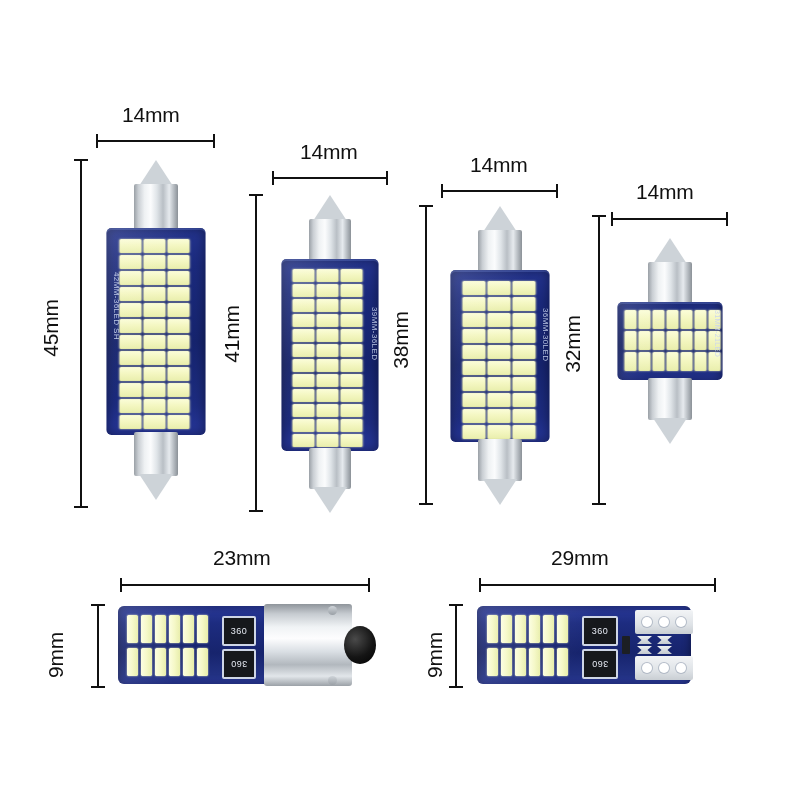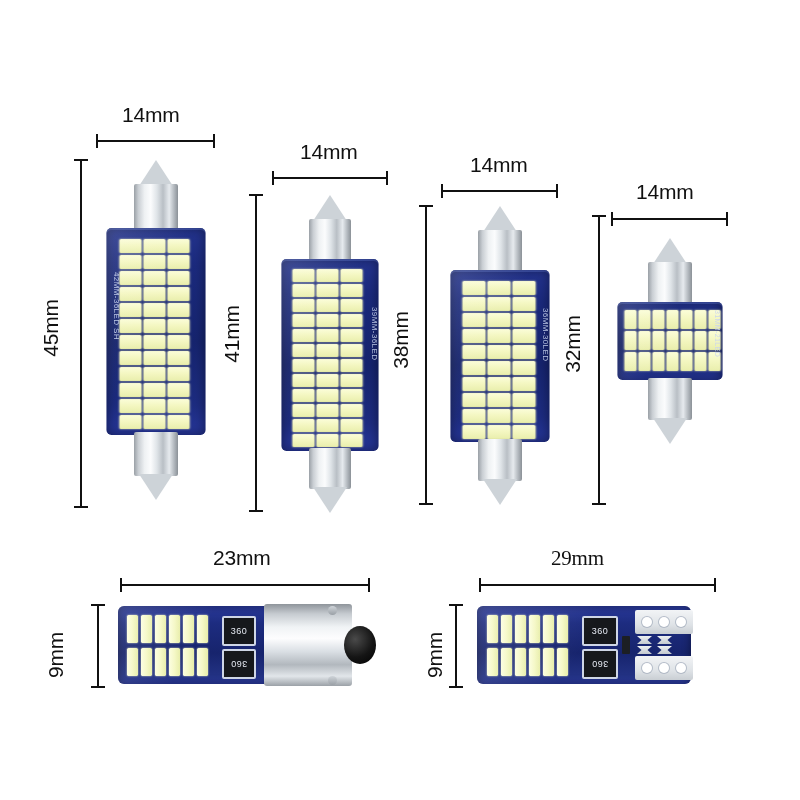--- a/index.html
+++ b/index.html
@@ -537,21 +537,21 @@
 
       <div class="ba9s-barrel" style="left:146px; top:4px; width:88px; height:82px;"></div>
       <div class="ba9s-nub" style="left:210px; top:6px; width:9px; height:9px;"></div>
       <div class="ba9s-nub" style="left:210px; top:76px; width:9px; height:9px;"></div>
       <div class="ba9s-tip" style="left:226px; top:26px; width:32px; height:38px;"></div>
     </div>
   </div>
 
   <div>
 
-    <div class="dim-label" style="left:551px; top:546px;font-family:Liberation Serif, serif;">29mm</div>
+    <div class="dim-label" style="left:551px; top:546px;">29mm</div>
     <div class="hbar" style="left:479px; top:578px; width:237px;">
       <div class="cap l"></div>
         <div class="rule"></div>
         <div class="cap r"></div>
     </div>
 
     <div class="dim-label vert" style="left:404px; top:643px; width:62px; text-align:center;">9mm</div>
     <div class="vbar" style="left:449px; top:604px; height:84px;">
       <div class="cap t"></div>
         <div class="rule"></div>

